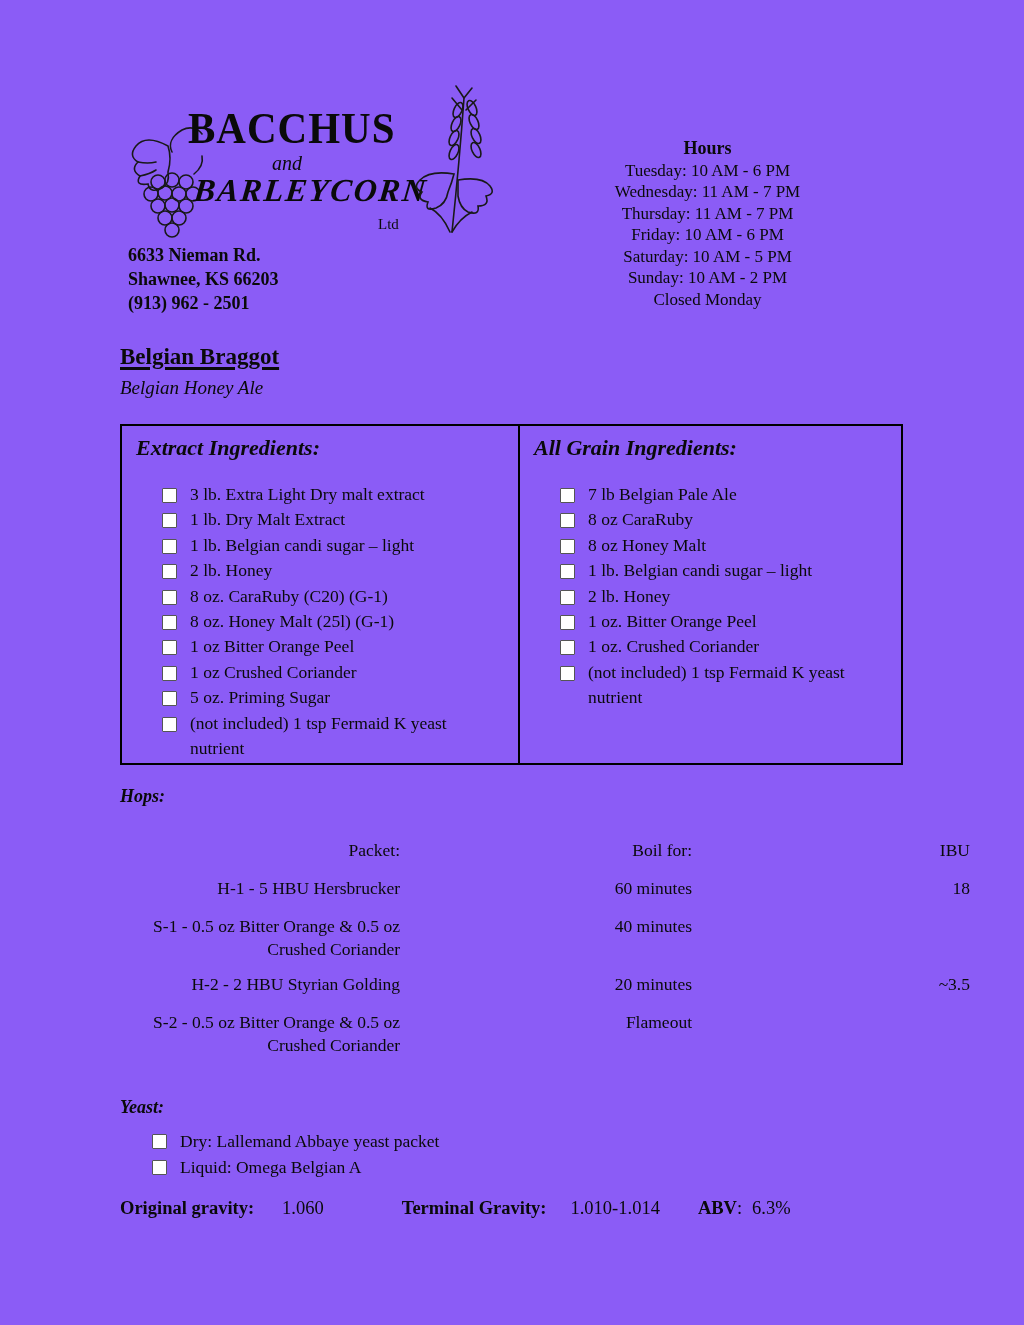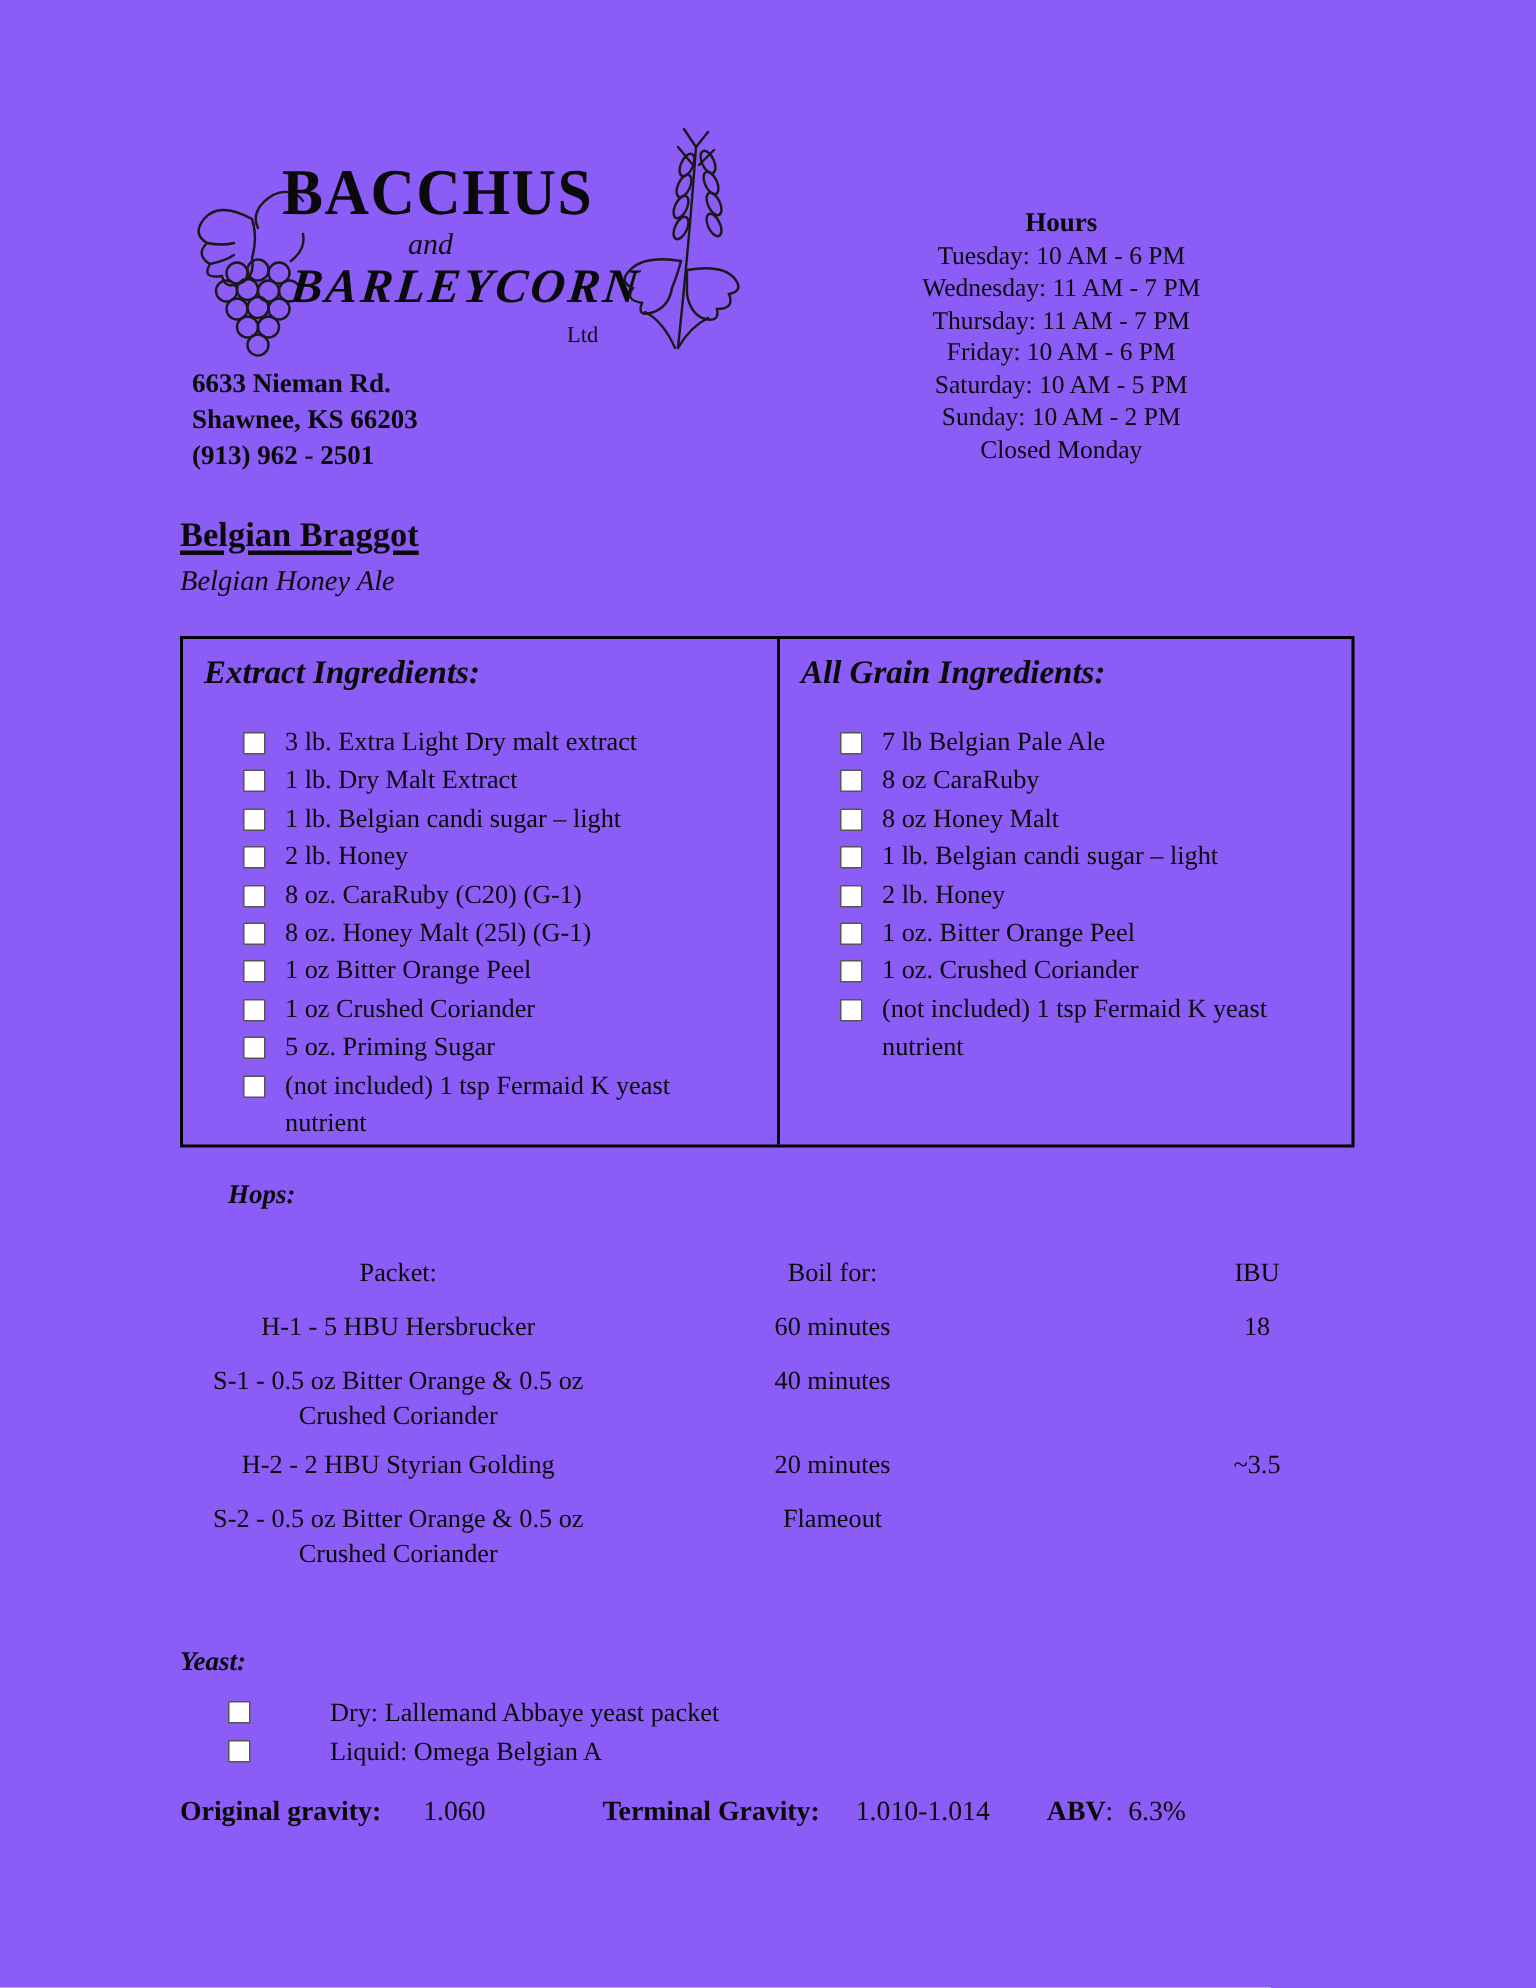--- a/index.html
+++ b/index.html
@@ -41,37 +41,37 @@
   .ing-col-left  { width:396px; }
   .ing-col-right { flex:1; border-left:2px solid #000; }
   .ing-heading { font-size:22px; font-weight:bold; font-style:italic; }
   .check-list { list-style:none; margin:21px 0 0 0; padding:0 0 0 26px; }
   .check-item { display:flex; align-items:flex-start; font-size:17.5px; line-height:25.4px; }
   .checkbox {
     width:13px; height:13px; border:1.6px solid #555; border-radius:1px;
     margin:6px 13px 0 0; flex:none; background:#fff;
   }
   
-  .hops-heading { position:absolute; left:120px; top:786px; font-size:18px; font-weight:bold; font-style:italic;margin-left:32px; }
+  .hops-heading { position:absolute; left:120px; top:786px; font-size:18px; font-weight:bold; font-style:italic; }
   .hops-table {
     position:absolute; left:120px; top:831px; width:783px;
     border-collapse:collapse; table-layout:fixed; font-size:17.5px;
   }
   .hops-table td, .hops-table th {
-    border:2px solid #8b5cf6; padding:4px 11px; text-align:center;
+    border:4px solid #8b5cf6; padding:4px 11px; text-align:right;
     vertical-align:top; font-weight:normal; line-height:23px;
   }
   .col-packet { width:265px; } .col-boil { width:266px; } .col-ibu { width:252px; }
   .row-h  td, .hops-table th { height:26px; }
   .row-s1 td { height:46px; }
   .row-s2 td { height:46px; }
   
   .yeast-heading { position:absolute; left:120px; top:1097px; font-size:18px; font-weight:bold; font-style:italic; }
   .yeast-list { position:absolute; left:152px; top:1128px; list-style:none; margin:0; padding:0; }
-  .yeast-list .check-item { line-height:26px;gap:40px; }
+  .yeast-list .check-item { line-height:26px; }
   .yeast-list .checkbox { margin-top:6px; }
   
   .gravity { position:absolute; left:120px; top:1198px; font-size:18.5px; white-space:nowrap; }
   .g-bold { font-weight:bold; }
   .og-value { margin-left:28px; }
   .tg-label { margin-left:78px; }
   .tg-value { margin-left:24px; }
   .abv-label { margin-left:38px; }
   .abv-value { margin-left:10px; }
   svg .ln { fill:none; stroke:#191919; stroke-width:1.6; stroke-linecap:round; }

